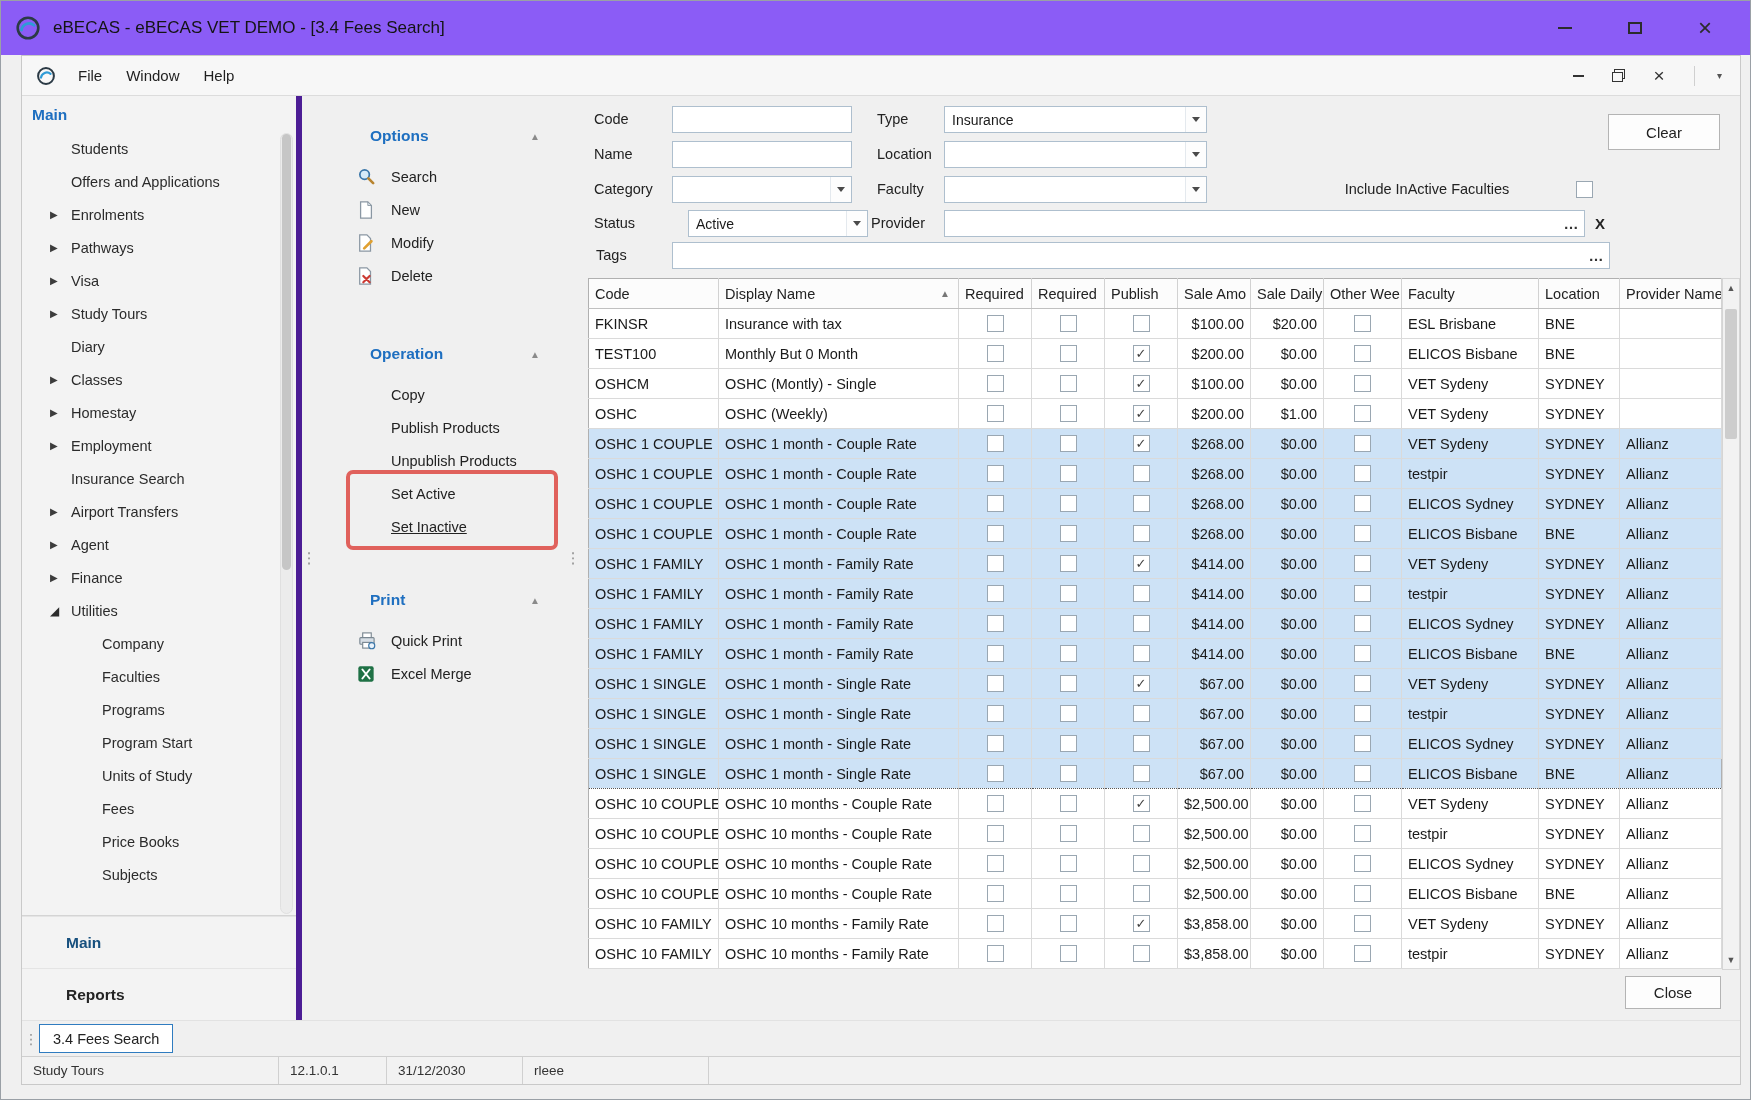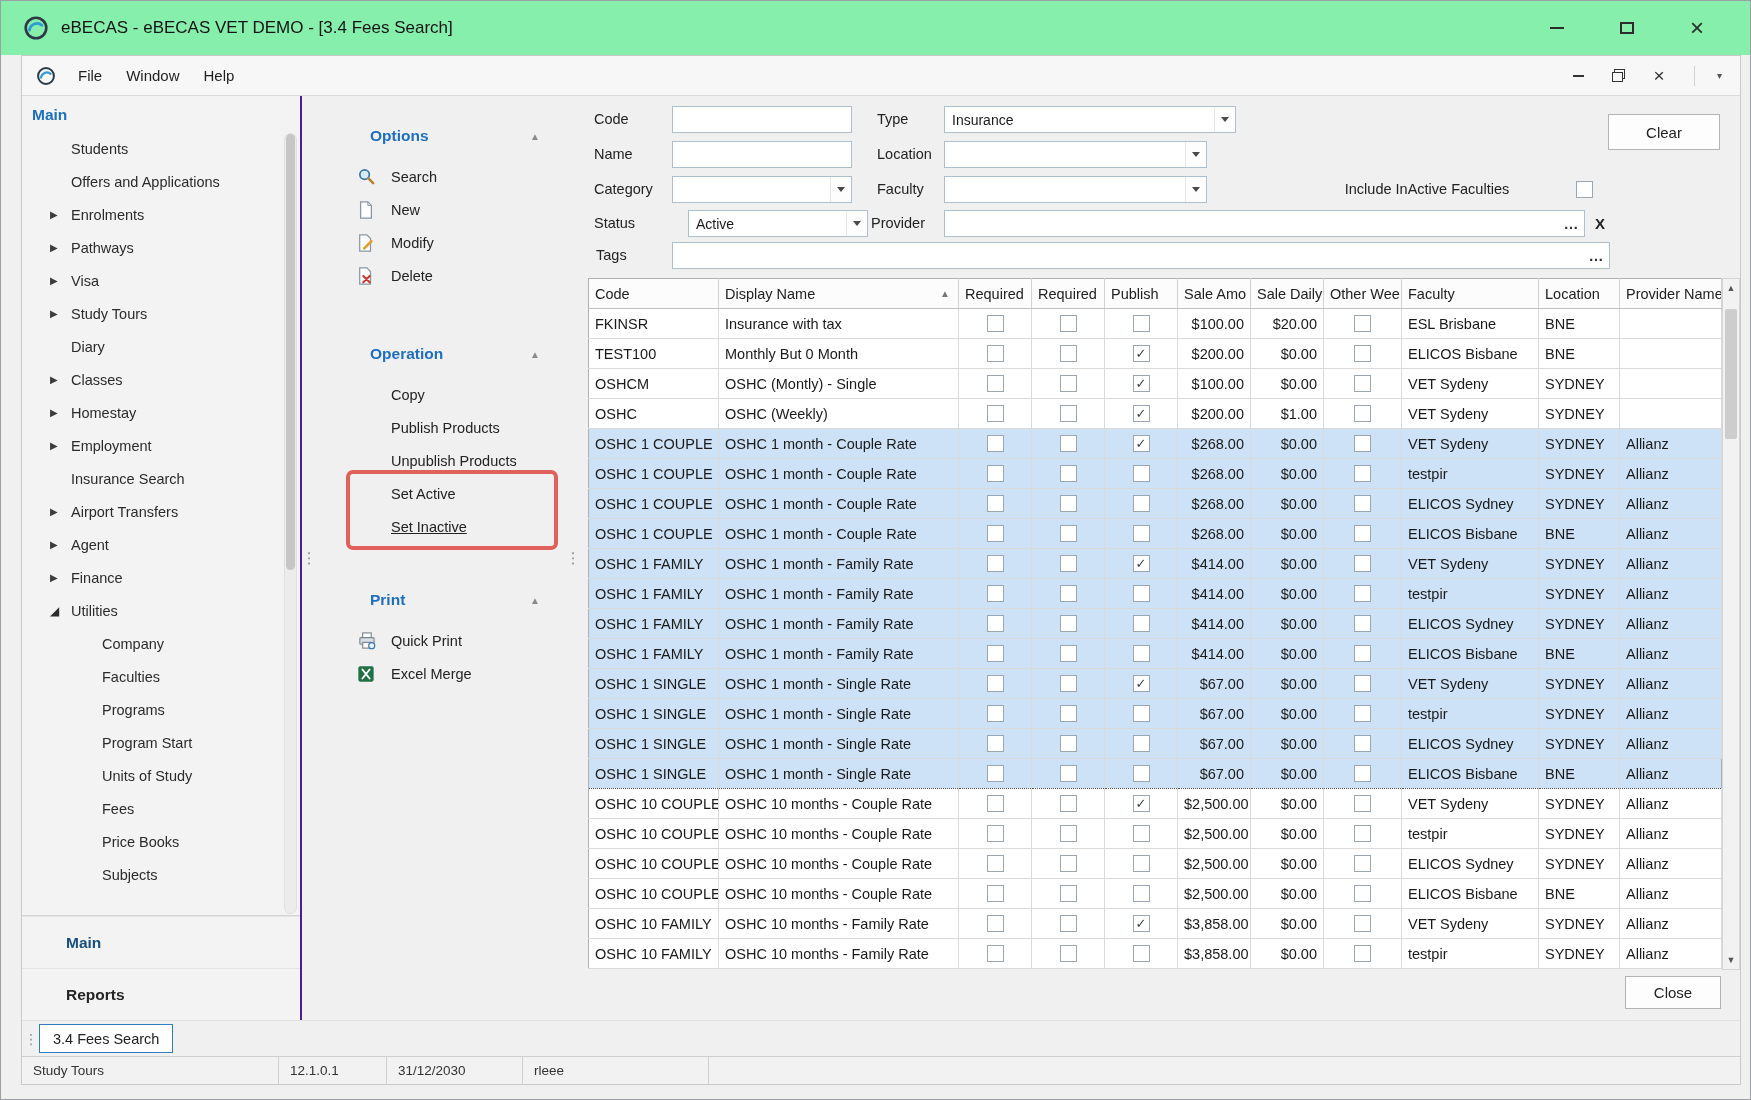--- a/index.html
+++ b/index.html
@@ -1,21 +1,21 @@
 <!DOCTYPE html>
 <html><head>
 <meta charset="utf-8">
 <style>
   *{margin:0;padding:0;box-sizing:border-box}
   html,body{width:1751px;height:1100px;overflow:hidden}
   body{font-family:"Liberation Sans",sans-serif;background:#ffffff;color:#1a1a1a}
   .window{width:1751px;height:1100px;background:#f0f0f0;border:1px solid #9aa0a6;display:flex;flex-direction:column}
 
   
-  .titlebar{height:54px;flex:0 0 auto;display:flex;align-items:center;padding:0 22px;background:#86efac}
+  .titlebar{height:54px;flex:0 0 auto;display:flex;align-items:center;padding:0 14px;background:#8b5cf6}
   .titlebar .logo{width:26px;height:26px;margin-right:12px;flex:0 0 auto}
   .titlebar .title{font-size:17px;color:#141414;white-space:nowrap}
   .win-btns{margin-left:auto;display:flex;gap:44px;align-items:center;padding-right:18px}
   .win-btn{width:26px;height:26px;display:flex;align-items:center;justify-content:center;cursor:pointer}
   .min-line{width:14px;height:2px;background:#2c2c2c}
   .max-box{width:14px;height:12px;border:2px solid #2c2c2c}
   .close-x{font-size:24px;line-height:24px;color:#2c2c2c}
 
   
   .frame{flex:1;margin:0 9px 14px 20px;border:1px solid #c9c9c9;background:#fca5a5;display:flex;flex-direction:column;min-height:0}
@@ -31,21 +31,21 @@
   .mdi-restore::before{content:"";position:absolute;top:0;right:0;width:9px;height:8px;border:1.5px solid #333}
   .mdi-restore::after{content:"";position:absolute;bottom:0;left:0;width:9px;height:8px;border:1.5px solid #333;background:#f7f7f7}
   .mdi-close{font-size:19px;color:#333;line-height:18px}
   .mdi-sep{width:1px;height:20px;background:#d0d0d0;margin-left:4px}
   .mdi-chev{font-size:10px;color:#555}
 
   
   .content{flex:1;display:flex;min-height:0;background:#f0f0f0}
 
   
-  .sidebar{width:280px;flex:0 0 auto;background:#f3f3f3;border-right:2px solid #4c1d95;display:flex;flex-direction:column;min-height:0}
+  .sidebar{width:280px;flex:0 0 auto;background:#f3f3f3;border-right:6px solid #4c1d95;display:flex;flex-direction:column;min-height:0}
   .sidebar-header{padding:10px 0 2px 10px;color:#1e6fc0;font-weight:bold;font-size:15.5px;flex:0 0 auto}
   .sidebar-list{flex:1;position:relative;overflow:hidden;margin-top:6px}
   .sb-items{position:absolute;left:0;right:18px;top:0}
   .sb-item{height:33px;display:flex;align-items:center;padding-left:28px;font-size:14.5px;color:#2b2b2b;cursor:pointer;white-space:nowrap}
   .sb-item .arr{width:21px;font-size:10px;color:#3c3c3c;flex:0 0 auto}
   .sb-item .arr.exp{font-size:12px;color:#2b2b2b}
   .sb-item.indent{padding-left:59px}
   .sb-scroll{position:absolute;right:3px;top:1px;bottom:1px;width:13px;background:#ececec;border:1px solid #e0e0e0;border-radius:7px}
   .sb-thumb{position:absolute;left:1px;right:1px;top:0;height:56%;background:#c6c6c6;border-radius:6px;cursor:pointer}
   .sidebar-footer{flex:0 0 auto;border-top:1px solid #d4d4d4}
@@ -417,21 +417,21 @@
           <div class="field" style="left:84px;top:140px;width:938px">
             <span class="fill"></span>
             <span class="ell">…</span>
           </div>
 
           <span class="flabel" style="left:289px;top:4px">Type</span>
           <span class="flabel" style="left:289px;top:39px">Location</span>
           <span class="flabel" style="left:289px;top:74px">Faculty</span>
           <span class="flabel" style="left:283px;top:108px">Provider</span>
 
-          <div class="combo" style="left:356px;top:4px;width:292px">
+          <div class="combo" style="left:356px;top:4px;width:263px">
             <span class="val">Insurance</span>
             <span class="btn">
                 <i></i>
               </span>
           </div>
           <div class="combo" style="left:356px;top:39px;width:263px">
             <span class="val"></span>
             <span class="btn">
                 <i></i>
               </span>

